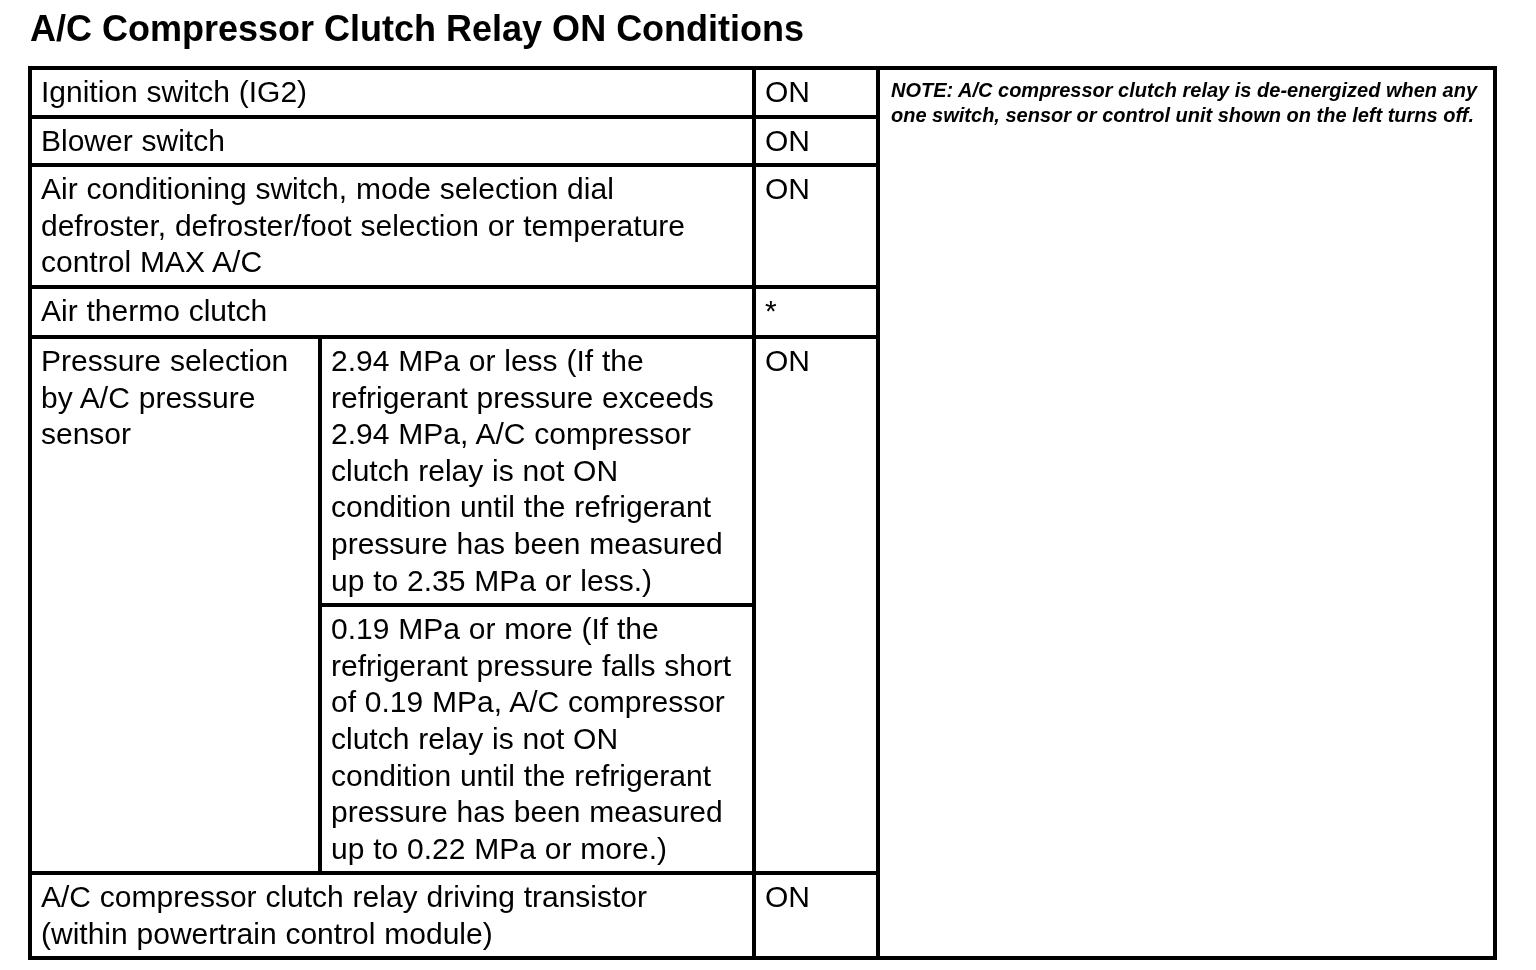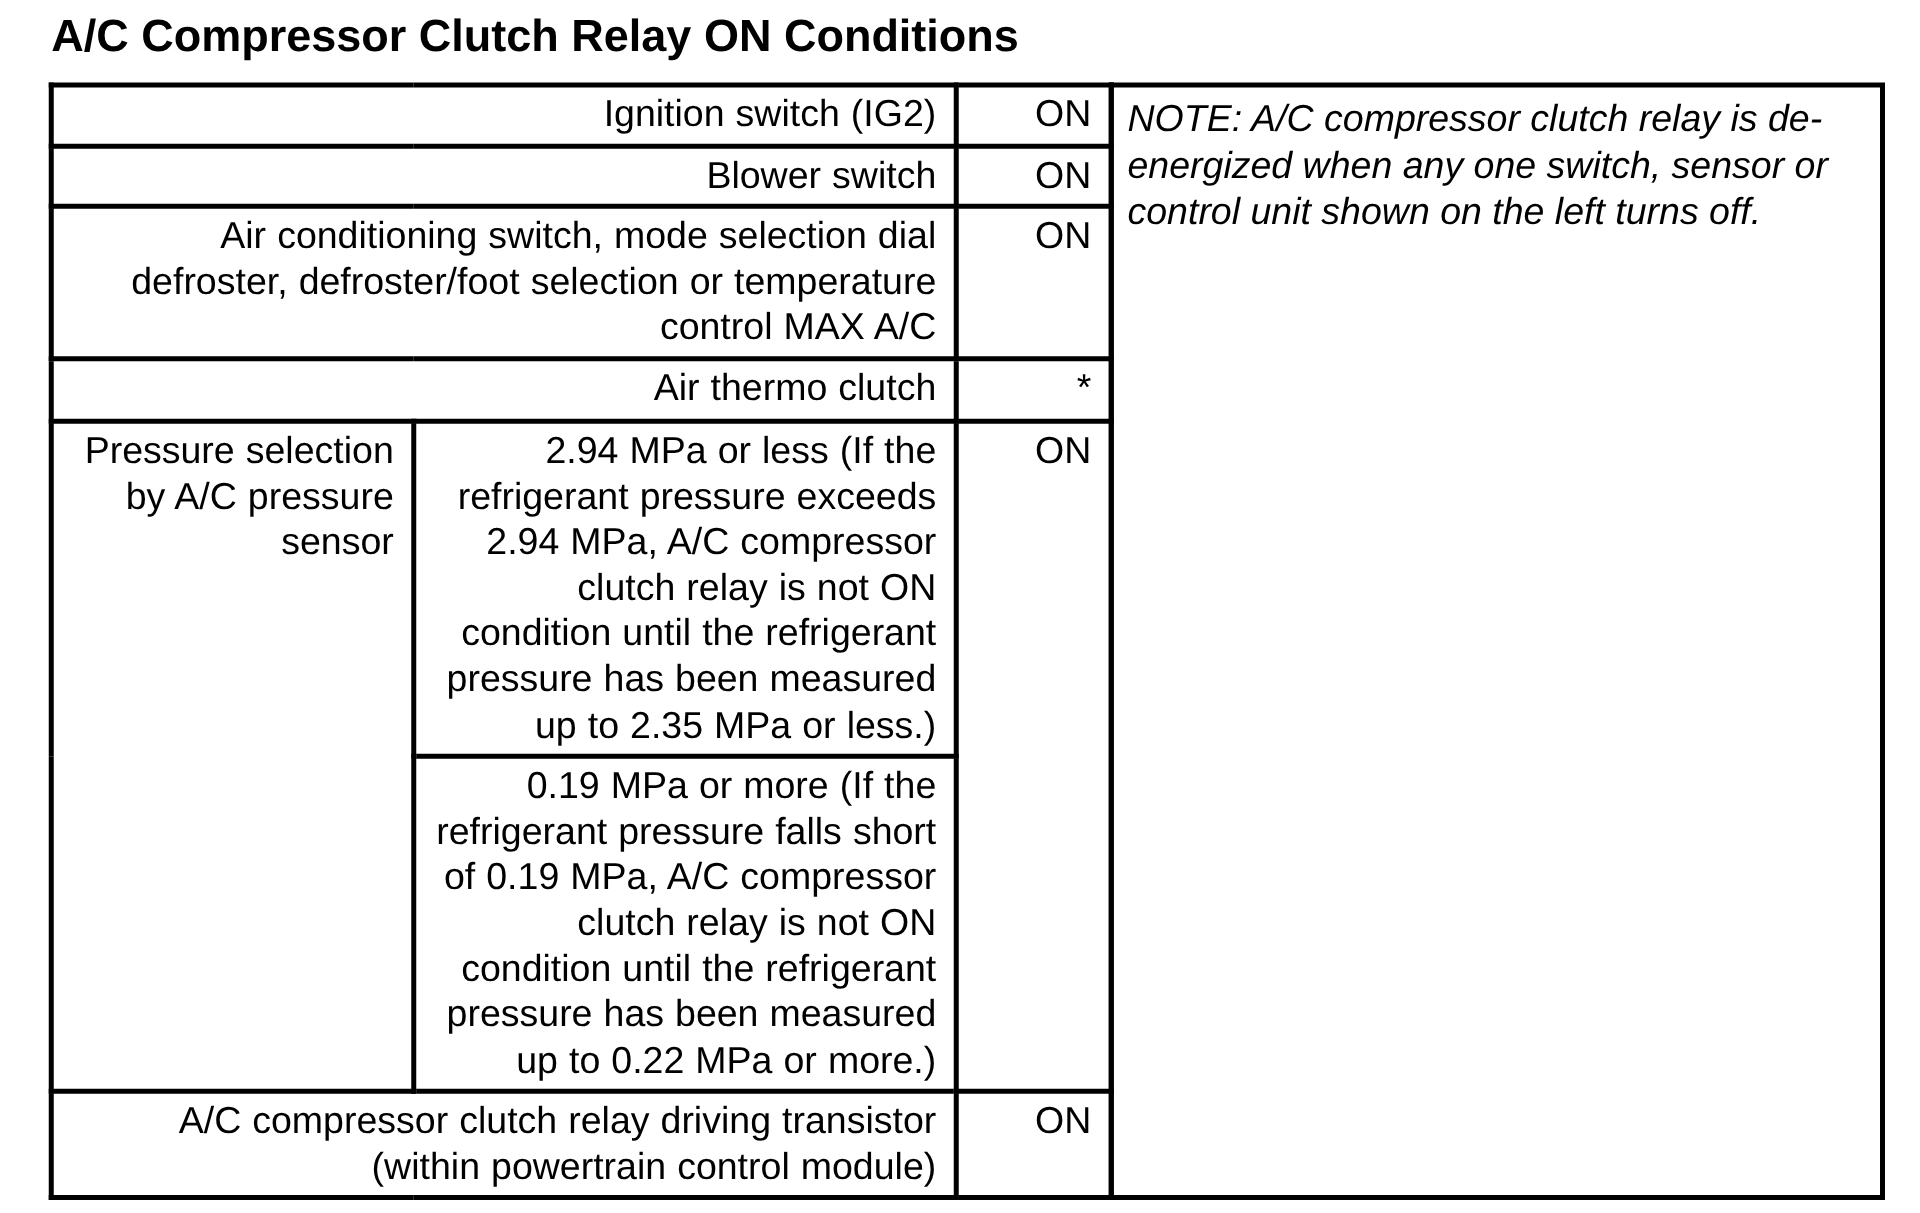--- a/index.html
+++ b/index.html
@@ -7,39 +7,38 @@
     margin: 0;
     padding: 0;
     background: #ffffff;
     width: 1536px;
     height: 970px;
     overflow: hidden;
     font-family: "Liberation Sans", "DejaVu Sans", sans-serif;
     color: #000000;
   }
   .page {
-    padding: 6px 0 0 39px;
+    padding: 6px 0 0 28px;
     width: 1536px;
   }
   .doc-title {
     font-size: 36px;
     font-weight: bold;
     margin: 2px 0 16px 2px;
     letter-spacing: 0px;
   }
   .content-row {
     display: flex;
     align-items: stretch;
   }
   table.cond-table {
     border-collapse: collapse;
     table-layout: fixed;
     width: 848px;
     flex: 0 0 848px;
-    text-align: right;
   }
   table.cond-table td {
     border: 4px solid #000000;
     vertical-align: top;
     padding: 4px 14px 4px 9px;
     font-size: 30px;
     line-height: 1.22;
     word-spacing: 0.5px;
   }
   td.value-cell {
@@ -53,23 +52,24 @@
   }
   .note-box {
     width: 621px;
     flex: 0 0 621px;
     border: 4px solid #000000;
     margin-left: -4px;
     padding: 8px 10px 8px 11px;
   }
   .note-box p.note {
     margin: 0 0 12px 0;
-    font-size: 30px;
+    font-size: 20px;
     line-height: 1.23;
     font-style: italic;
+    font-weight: bold;
   }
   .note-box p.note:last-child { margin-bottom: 0; }
   sup.marker {
     font-size: 0.62em;
     line-height: 0;
     vertical-align: super;
   }
 </style>
 </head>
 <body>

